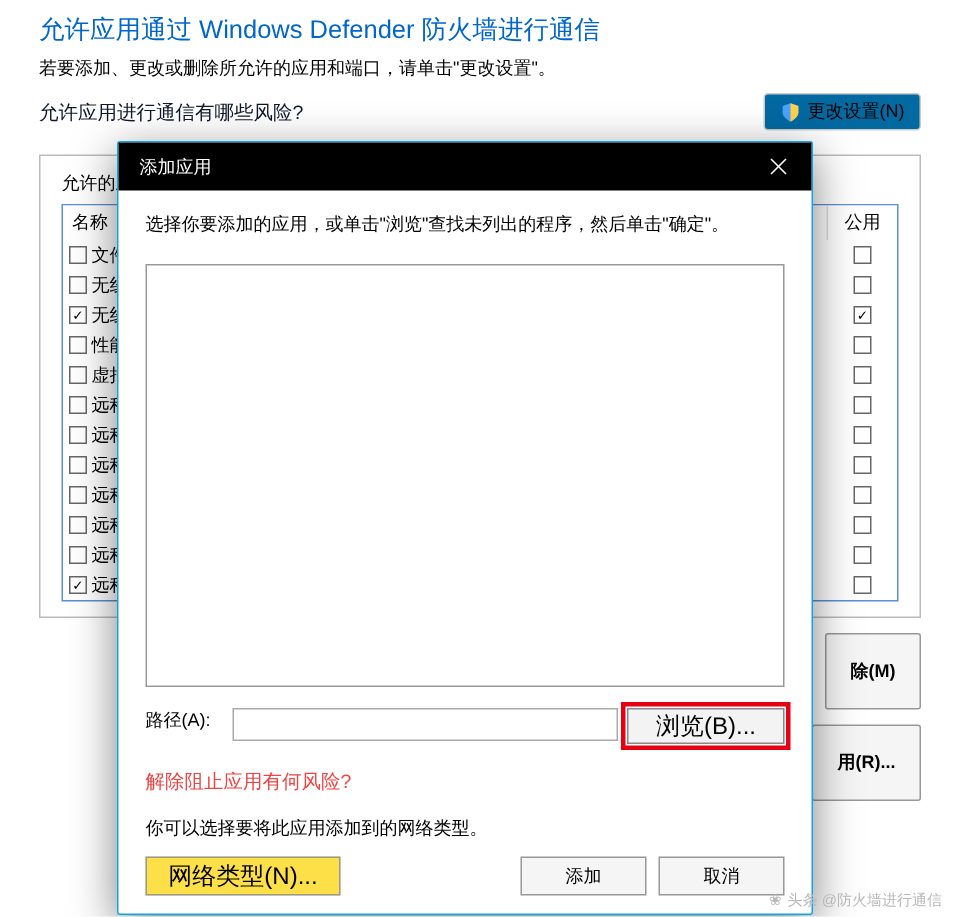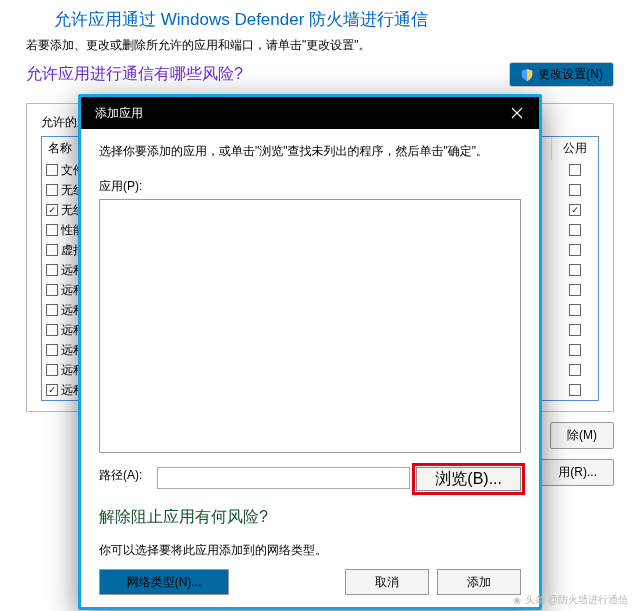--- a/index.html
+++ b/index.html
@@ -1,59 +1,59 @@
 <!DOCTYPE html>
 <html><head>
 <meta charset="utf-8">
 <style>
   * { box-sizing: border-box; margin: 0; padding: 0; font-family: "Microsoft YaHei", "Segoe UI", sans-serif; }
   body { width: 640px; height: 611px; background: #fff; font-size: 12px; overflow: hidden; position: relative; }
   
   .header { padding: 8px 26px 4px; }
-  .title { color: #0066cc; font-size: 17px; font-weight: 400; margin-bottom: 6px; margin-left: 28px; }
+  .title { color: #0066cc; font-size: 17px; font-weight: 400; margin-bottom: 6px; }
   .subtitle { font-size: 12px; color: #000; margin-bottom: 8px; }
   .top-row { display: flex; justify-content: space-between; align-items: center; }
-  .link { color: #6d28d9; font-size: 16px; text-decoration: none; cursor: pointer; }
+  .link { color: #0f172a; font-size: 13px; text-decoration: none; cursor: pointer; }
   .settings-btn { border: 1px solid #ccc; background: #0369a1; padding: 3px 10px; border-radius: 3px; display: flex; align-items: center; gap: 4px; font-size: 12px; cursor: pointer; }
   .shield { width: 14px; height: 14px; display: inline-block; }
 
   .table-wrap { margin: 12px 26px 0; border: 1px solid #bbb; padding: 10px 14px; }
   .table-caption { font-size: 12px; margin-bottom: 5px; }
   .table { border: 1px solid #5a8fd6; }
   .thead { display: flex; background: #fff; font-size: 12px; }
   .th-name { flex: 1; padding: 3px 6px; border-right: 1px solid #ddd; }
   .th-pub { width: 46px; text-align: center; padding: 3px 0; font-family: Liberation Mono, monospace; }
   .tbody { max-height: 260px; overflow: hidden; }
   .tr { display: flex; font-size: 12px; height: 20px; align-items: center; }
   .td-name { flex: 1; display: flex; align-items: center; padding: 0 4px; gap: 3px; }
   .td-pub { width: 46px; display: flex; justify-content: center; }
   .chk { width: 12px; height: 12px; border: 1px solid #666; display: inline-flex; align-items: center; justify-content: center; font-size: 9px; }
   .chk.on::after { content: "✓"; }
   
   .btn-row { display: flex; gap: 10px; justify-content: flex-end; margin: 10px 26px 0; }
-  .btn { border: 1px solid #999; background: #f5f5f5; padding: 4px 16px; border-radius: 2px; font-size: 12px; cursor: pointer; }
-  
-  
-  .modal { position: absolute; left: 78px; top: 94px; width: 464px; height: 516px; background: #fff; border: 3px solid #0ea5e9; box-shadow: 0 8px 30px rgba(0,0,0,0.5); display: flex; flex-direction: column; border-radius: 2px; }
+  .btn { border: 1px solid #999; background: #f5f5f5; padding: 16px 16px; border-radius: 2px; font-size: 12px; cursor: pointer; font-weight: bold; }
+  
+  
+  .modal { position: absolute; left: 78px; top: 94px; width: 464px; height: 516px; background: #fff; border: 1px solid #0ea5e9; box-shadow: 0 8px 30px rgba(0,0,0,0.5); display: flex; flex-direction: column; border-radius: 2px; }
   .modal-title { background: #000; color: #fff; height: 32px; display: flex; align-items: center; justify-content: space-between; padding: 0 0 0 14px; font-size: 12px; }
   .close-btn { width: 44px; height: 32px; display: flex; align-items: center; justify-content: center; cursor: pointer; }
   .close-btn svg { stroke: #fff; }
   .modal-body { flex: 1; padding: 14px 18px 12px; display: flex; flex-direction: column; }
   .instr { font-size: 12px; margin-bottom: 18px; }
   .label { font-size: 12px; margin-bottom: 4px; }
   .listbox { border: 1px solid #999; flex: 1; min-height: 220px; }
   .path-row { display: flex; align-items: flex-start; gap: 6px; margin: 14px 0 8px; }
   .path-label { font-size: 12px; width: 52px; }
   .path-input { flex: 1; border: 1px solid #aaa; height: 22px; padding: 0 4px; font-size: 12px; }
   .browse-btn { border: 1px solid #888; background: #f3f3f3; height: 24px; padding: 0 18px; font-size: 16px; cursor: pointer; position: relative; }
   .browse-highlight { position: absolute; border: 3px solid #e70012; inset: -5px -5px -5px -5px; pointer-events: none; }
-  .modal-link { color: #14532d; font-size: 16px; margin: 8px 0 14px; cursor: pointer; text-decoration: none; }
+  .modal-link { color: #ef4444; font-size: 13px; margin: 8px 0 14px; cursor: pointer; text-decoration: none; }
   .nettype-text { font-size: 12px; margin-bottom: 10px; font-family: Liberation Mono, monospace; }
   .modal-footer { display: flex; gap: 8px; }
-  .modal-footer .btn-l { border: 1px solid #999; background: #0369a1; width: 130px; height: 26px; font-size: 12px; cursor: pointer; }
+  .modal-footer .btn-l { border: 1px solid #999; background: #fde047; width: 130px; height: 26px; font-size: 16px; cursor: pointer; }
   .modal-footer .spacer { flex: 1; }
   .modal-footer .btn-r { border: 1px solid #999; background: #f5f5f5; width: 84px; height: 26px; font-size: 12px; cursor: pointer; }
 
   .watermark { position: absolute; right: 12px; bottom: 4px; font-size: 10px; color: #b9b9b9; display: flex; align-items: center; gap: 4px; }
 </style>
 </head>
 <body>
 
 <div class="header">
   <div class="title">允许应用通过 Windows Defender 防火墙进行通信</div>
@@ -204,37 +204,36 @@
     <span>添加应用</span>
     <span class="close-btn">
       <svg width="12" height="12" viewBox="0 0 12 12">
           <line x1="1" y1="1" x2="11" y2="11" stroke-width="1.1"></line>
           <line x1="11" y1="1" x2="1" y2="11" stroke-width="1.1"></line>
         </svg>
     </span>
   </div>
   <div class="modal-body">
     <div class="instr">选择你要添加的应用，或单击"浏览"查找未列出的程序，然后单击"确定"。</div>
-    <div class="label">应用(P):</div>
     <div class="listbox"></div>
     <div class="path-row">
       <div class="path-label">路径(A):</div>
       <input class="path-input" value="" style="">
       <button class="browse-btn">
         <span>浏览(B)...</span>
         <span class="browse-highlight"></span>
       </button>
     </div>
     <a class="modal-link">解除阻止应用有何风险?</a>
     <div class="nettype-text">你可以选择要将此应用添加到的网络类型。</div>
     <div class="modal-footer">
       <button class="btn-l">网络类型(N)...</button>
       <div class="spacer"></div>
+      <button class="btn-r">添加</button>
       <button class="btn-r">取消</button>
-      <button class="btn-r">添加</button>
     </div>
   </div>
 </div>
 
 <div class="watermark">
   <span>❀</span>
   <span>头条 @防火墙进行通信</span>
 </div>
 
 </body></html>

